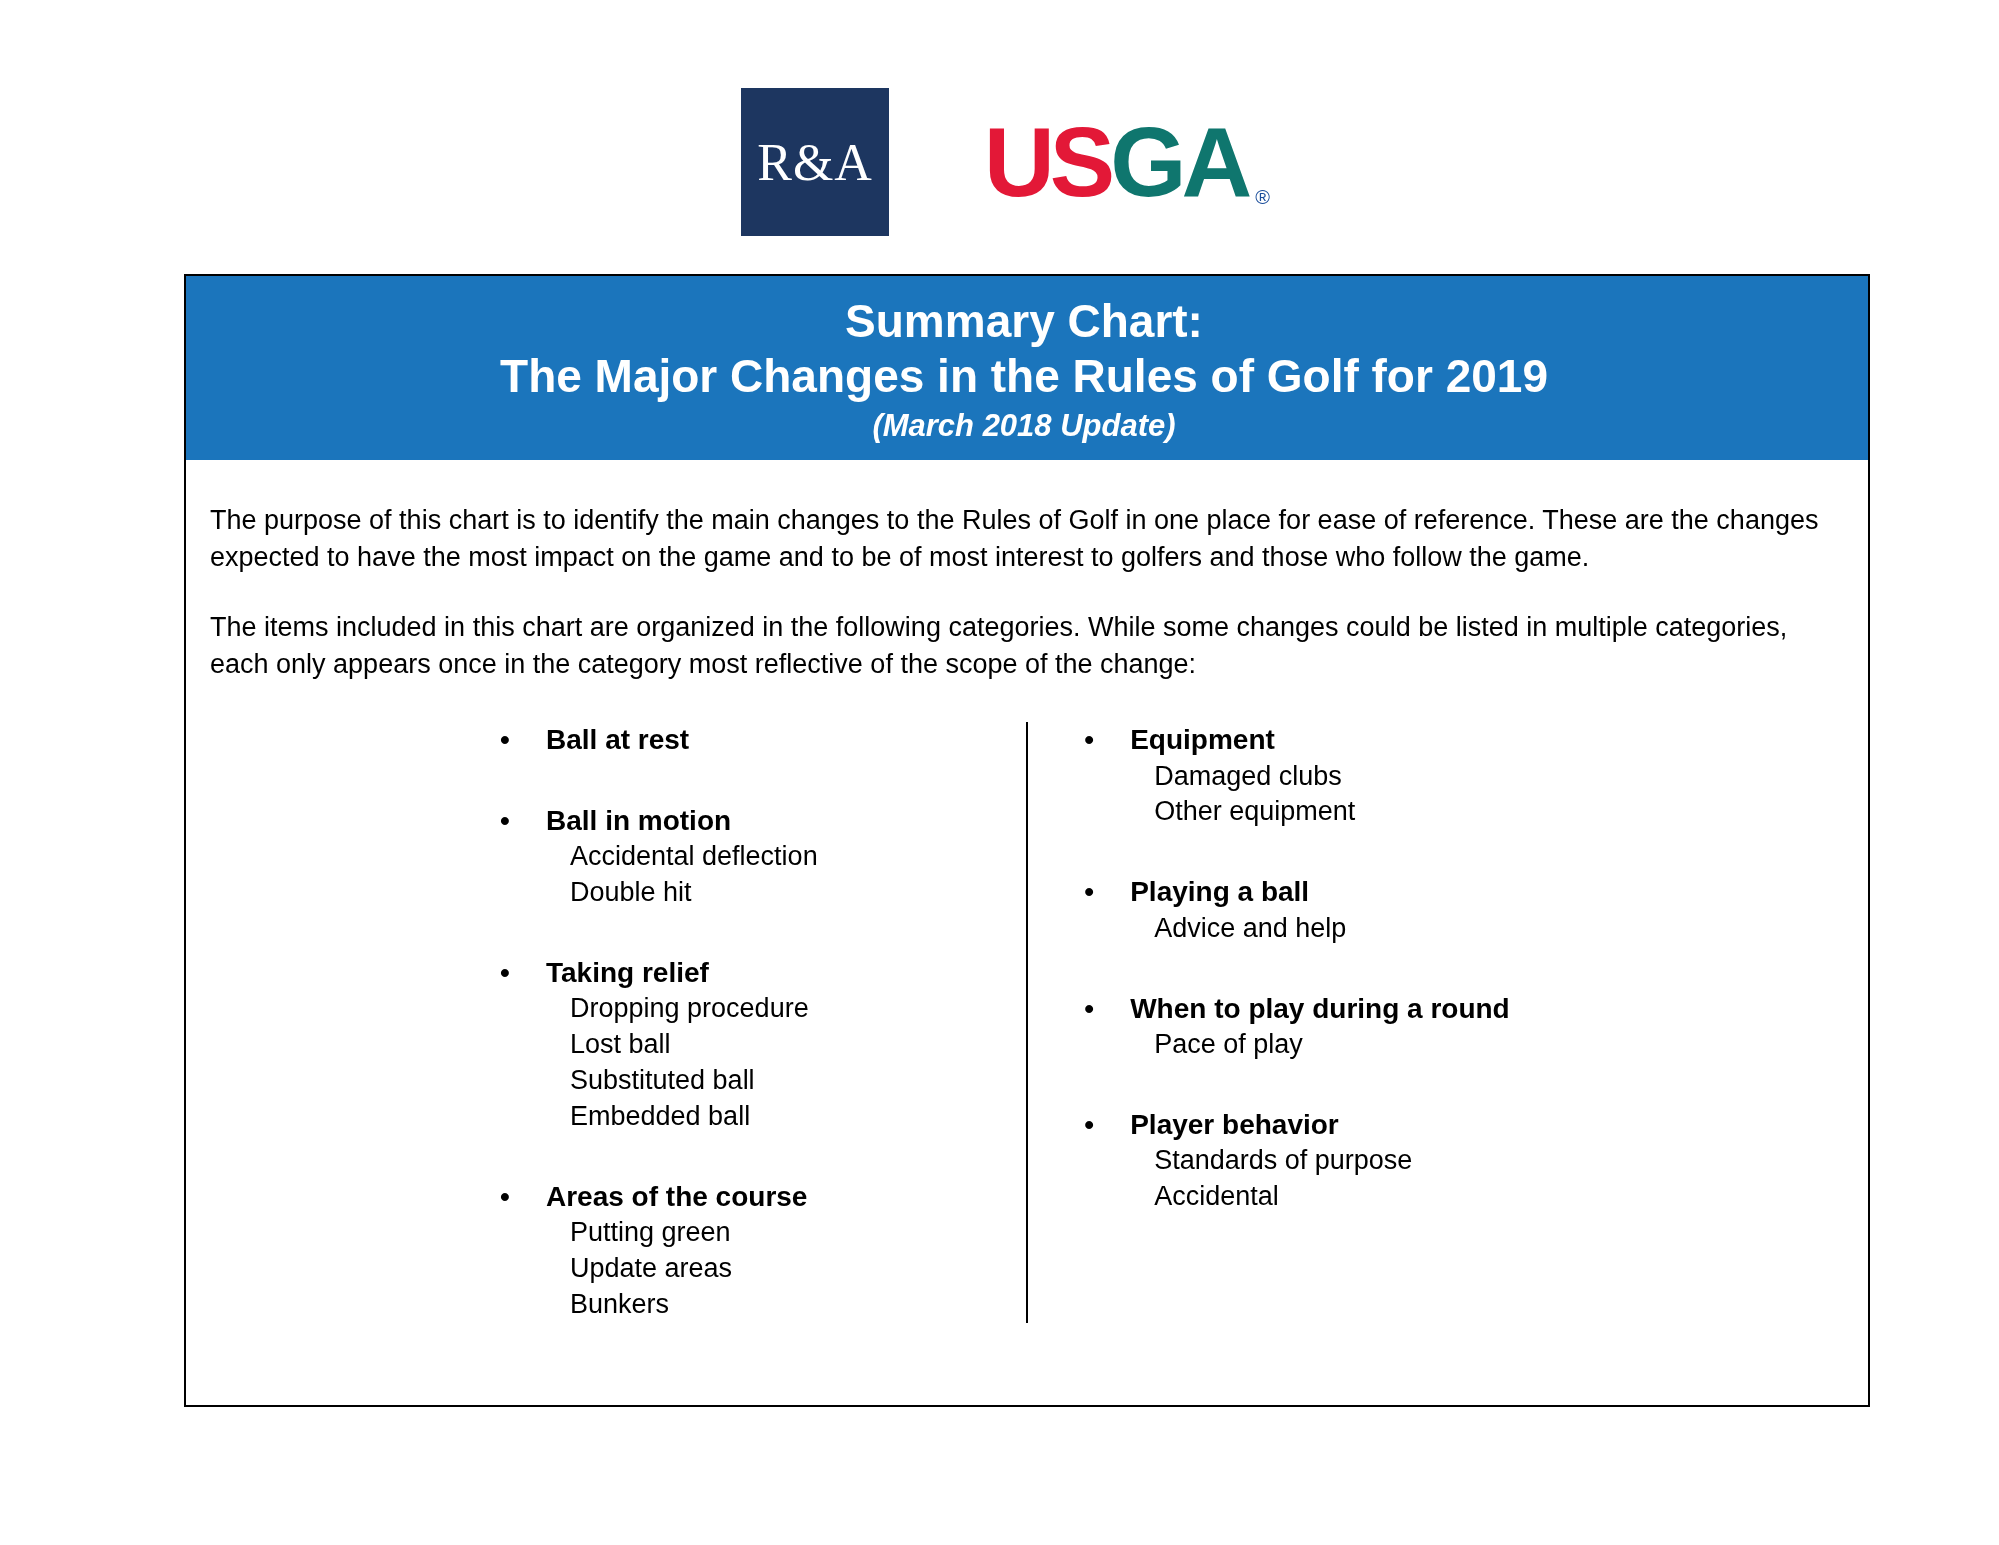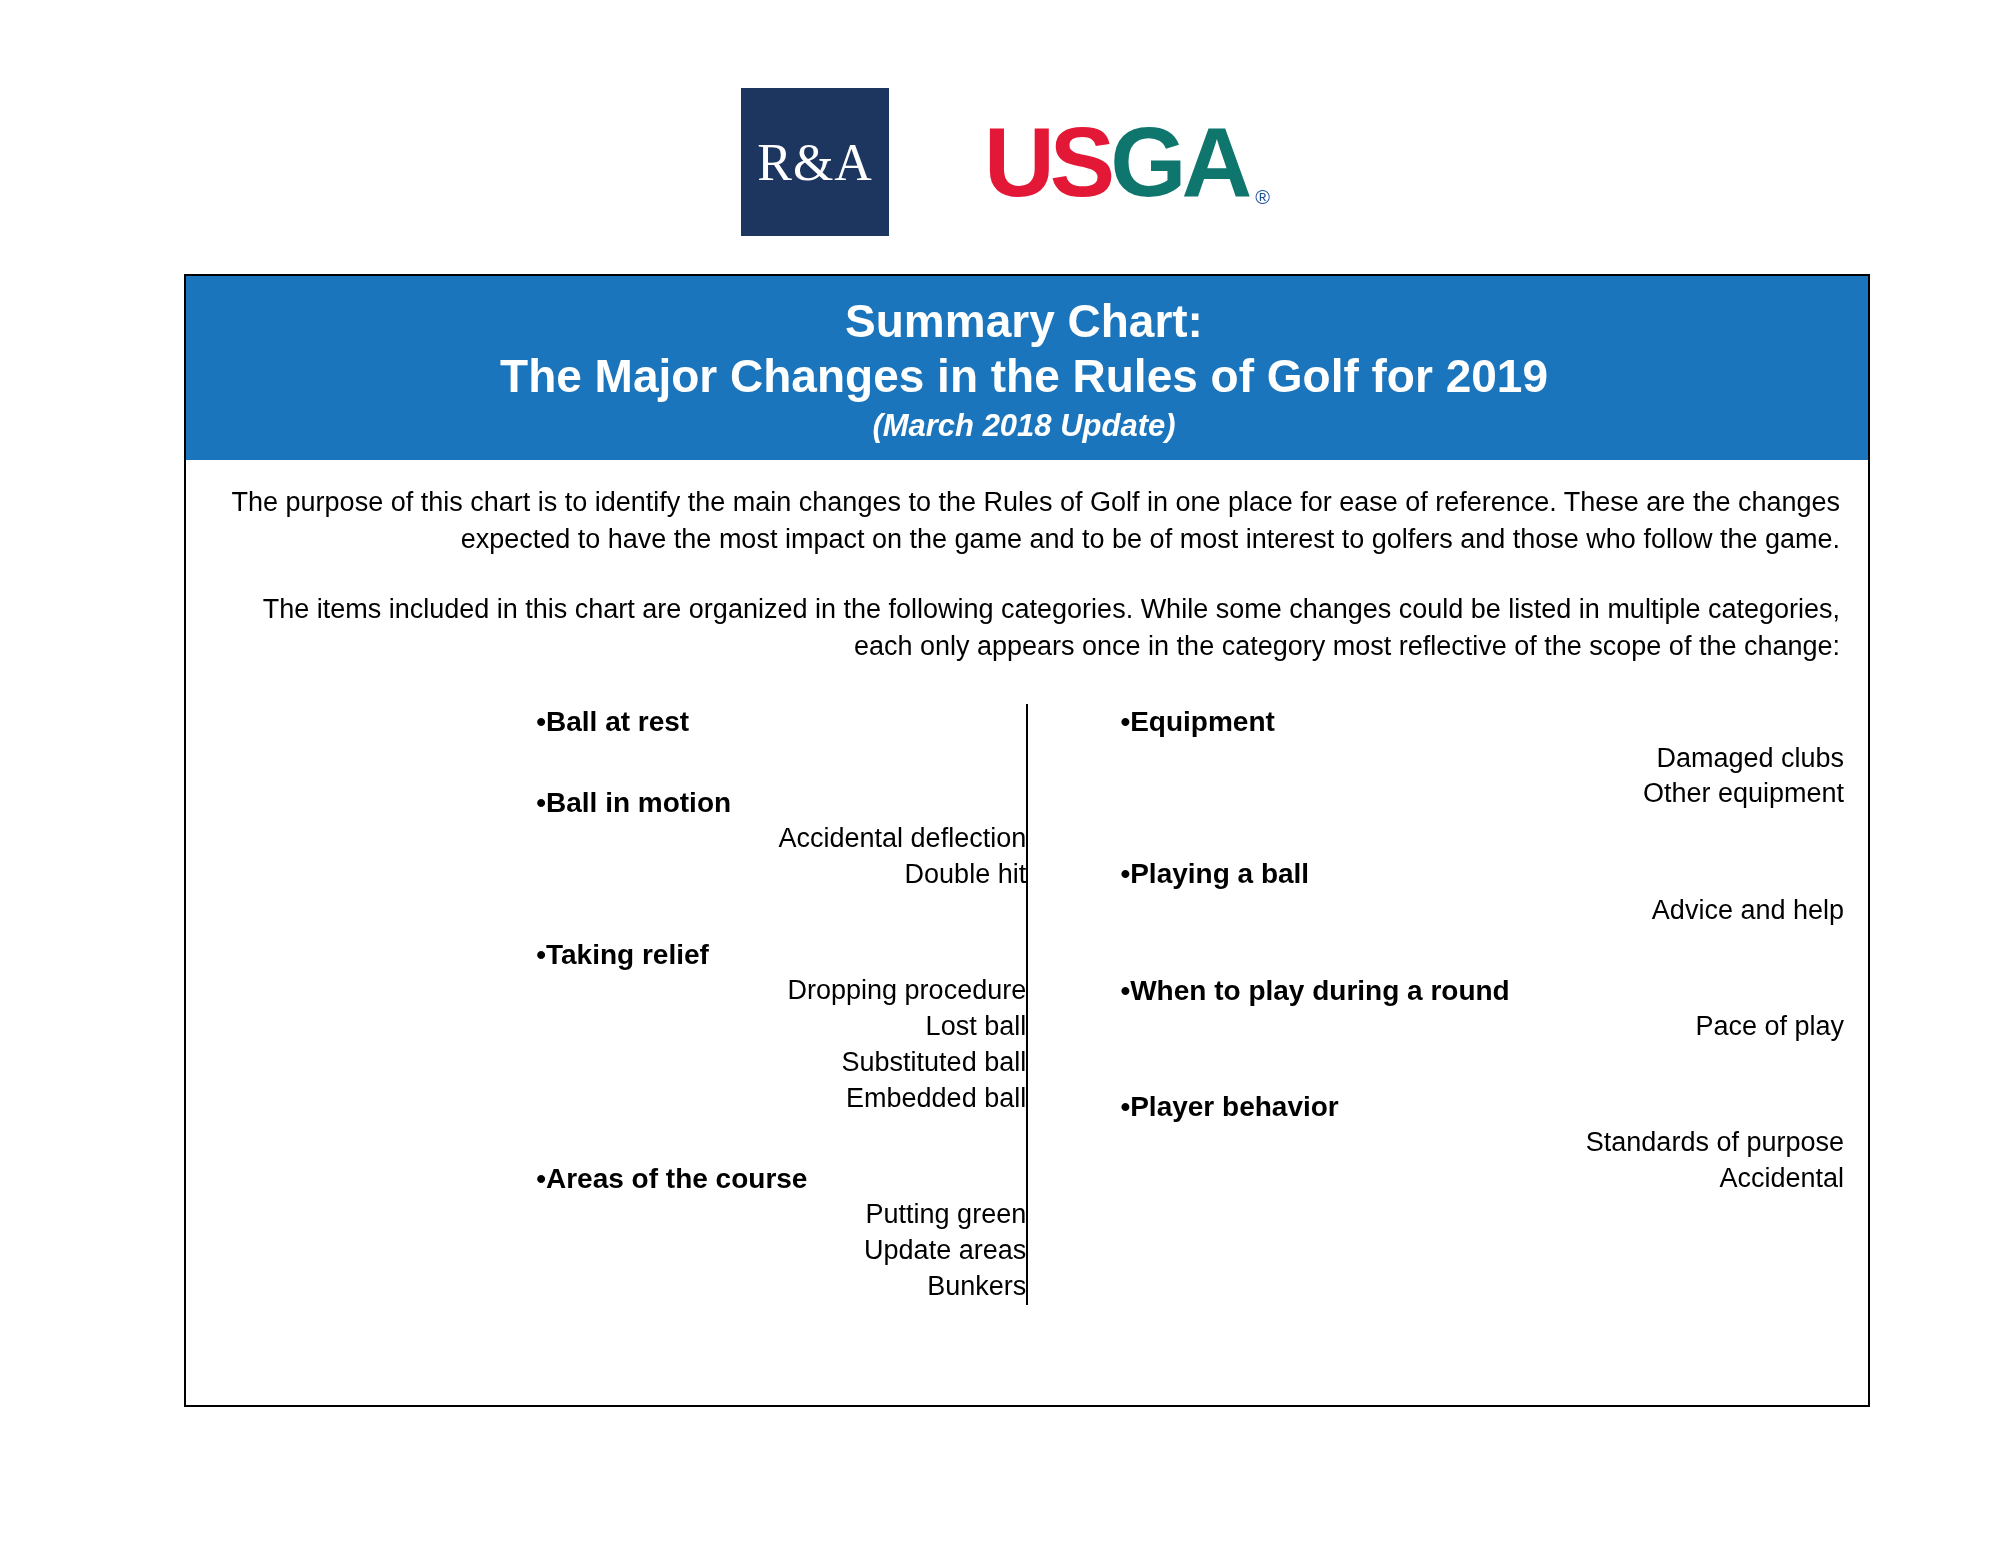--- a/index.html
+++ b/index.html
@@ -82,22 +82,21 @@
     line-height: 1.2;
   }
   .chart-subtitle {
     font-size: 31px;
     font-weight: bold;
     font-style: italic;
     margin-top: 4px;
   }
 
   .chart-body {
-    padding: 24px 24px 0 24px;
-    text-align: right;
+    padding: 42px 24px 0 24px;
   }
   .intro-paragraph {
     font-size: 27px;
     line-height: 1.35;
     margin-bottom: 34px;
     max-width: 1630px;
   }
   .intro-paragraph.second { margin-bottom: 40px; }
 
   

